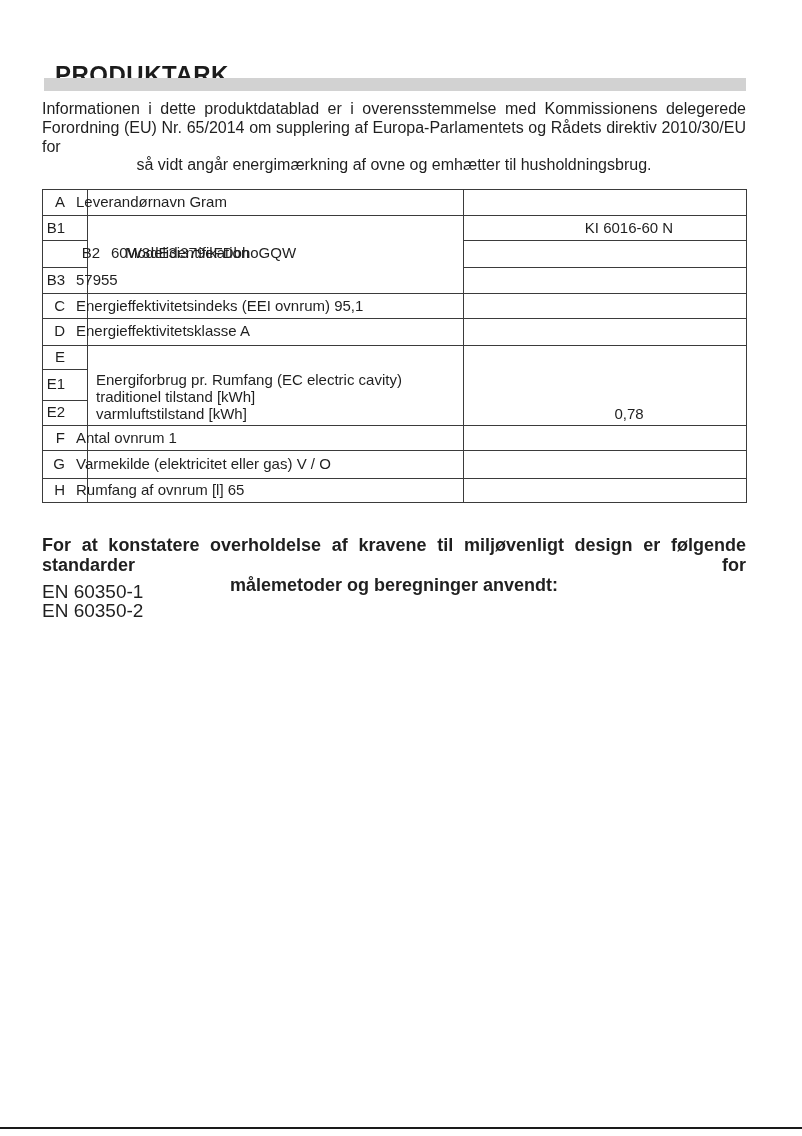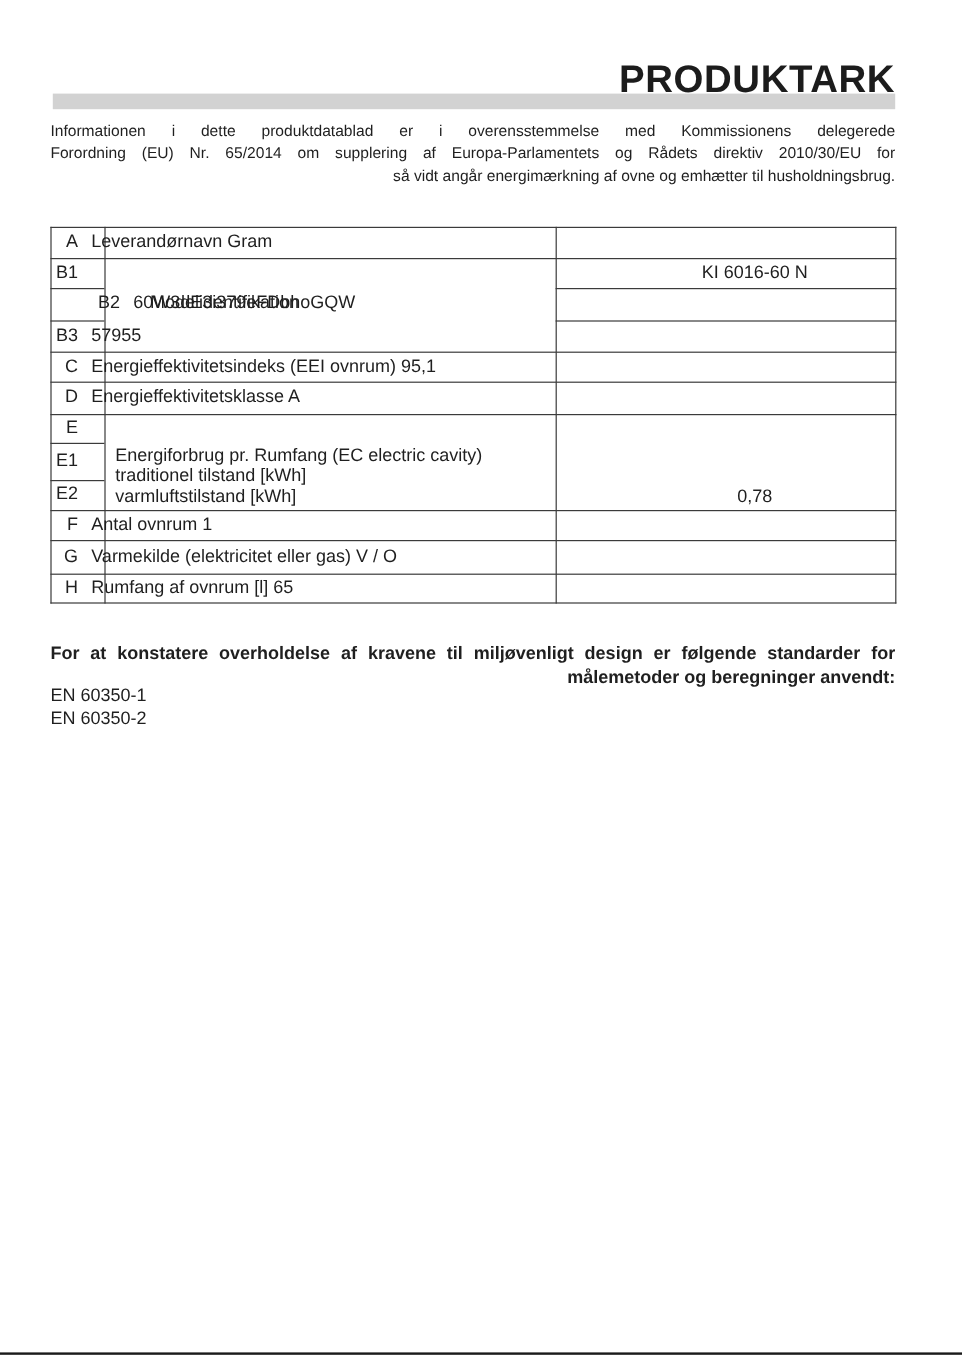--- a/index.html
+++ b/index.html
@@ -6,53 +6,53 @@
   .page{
     position:relative;
     width:802px;height:1136px;
     background:#ffffff;
     font-family:"Liberation Sans", sans-serif;
     color:#1f1f1f;
     overflow:hidden;
   }
   .title{
     position:absolute;left:42px;top:48px;width:704px;
-    margin:0;text-align:right;
-    font-size:32px;font-weight:bold;letter-spacing:0.5px;color:#1c1c1c;
+    margin:13px;text-align:left;
+    font-size:24px;font-weight:bold;letter-spacing:0.5px;color:#1c1c1c;
   }
   .gray-bar{
     position:absolute;left:44px;top:78px;width:702px;height:13px;
     background:#d2d2d2;
   }
-  .intro{position:absolute;left:42px;top:100px;width:704px;font-size:13px;line-height:18.8px;}
+  .intro{position:absolute;left:42px;top:100px;width:704px;font-size:16px;line-height:18.8px;}
   .jline{text-align:justify;text-align-last:justify;white-space:normal;}
-  .lline{text-align:right;}
+  .lline{text-align:center;}
 
   
   .tbl{position:absolute;left:42px;top:189px;width:705px;height:314px;font-size:15px;}
   .hl,.hll,.hlr,.vl{position:absolute;background:#3b3b3b;}
   .hl{left:0;width:705px;height:1px;}
   .hll{left:0;width:45px;height:1px;}
   .hlr{left:421px;width:284px;height:1px;}
   .vl{top:0;width:1px;height:314px;}
   .t-letter{position:absolute;left:0;width:23px;text-align:right;white-space:nowrap;}
   .t-label{position:absolute;left:34px;white-space:nowrap;}
   .t-eline{position:absolute;left:54px;white-space:nowrap;}
   .t-value{position:absolute;left:421px;width:284px;text-align:center;white-space:nowrap;padding-left:24px;}
 
   
   .yA{top:4px;}  .yB1{top:30px;} .yB2{top:55px;padding-left:35px;} .yB3{top:82px;}
   .yC{top:108px;}.yD{top:133px;} .yE{top:159px;} .yE1{top:186px;}
   .yE2{top:214px;}.yF{top:240px;}.yG{top:266px;} .yH{top:292px;}
   .ov2{left:48px;}
 
   
-  .footer{position:absolute;left:42px;top:535px;width:704px;font-size:15px;line-height:20px;}
+  .footer{position:absolute;left:42px;top:535px;width:704px;font-size:18px;line-height:20px;}
   .fbold{font-weight:bold;}
-  .standards{position:absolute;left:42px;top:570px;width:704px;font-size:15px;line-height:19px;}
+  .standards{position:absolute;left:42px;top:582px;width:704px;font-size:19px;line-height:19px;}
   .footnote{position:absolute;left:28px;top:1156px;font-size:21px;}
   .bottom-rule{position:absolute;left:0;top:1127px;width:802px;height:2px;background:#1a1a1a;}
 </style>
 </head>
 <body>
 
 <div class="page">
 
   <h1 class="title">PRODUKTARK</h1>
   <div class="gray-bar"></div>

